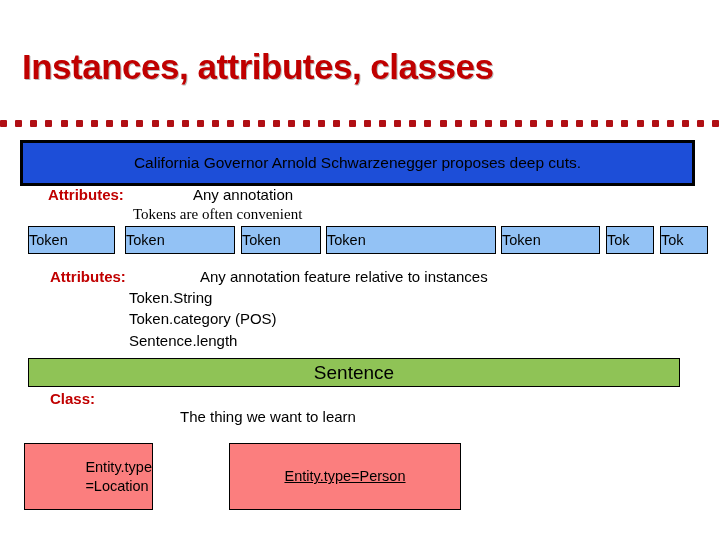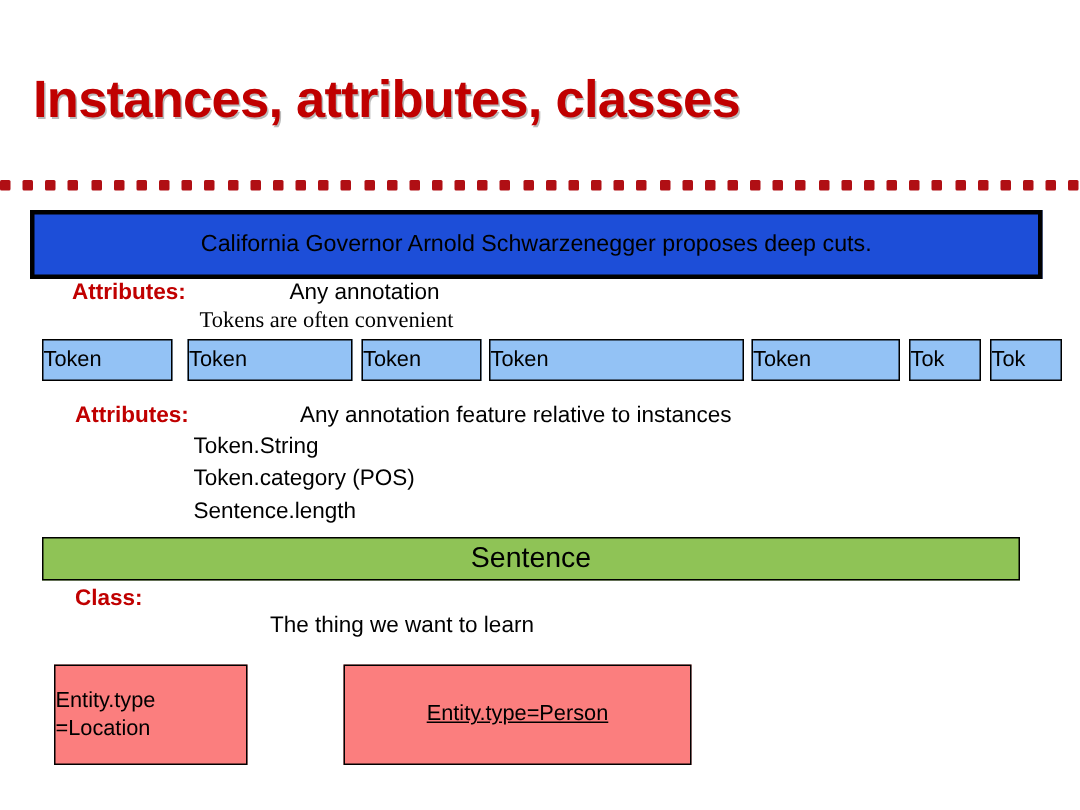--- a/index.html
+++ b/index.html
@@ -160,25 +160,25 @@
     box-sizing: border-box;
     background: #FB7E7E;
     border: 1.5px solid #000000;
     display: flex;
     align-items: center;
     font-size: 14.5px;
     color: #000000;
     line-height: 1.25;
   }
   #entity-location {
-    left: 36px;
+    left: 24px;
     top: 443px;
     width: 129px;
     height: 67px;
-    justify-content: flex-start;
+    justify-content: flex-end;
   }
   #entity-person {
     left: 229px;
     top: 443px;
     width: 232px;
     height: 67px;
     justify-content: center;
     text-align: center;
     text-decoration: underline;
   }

